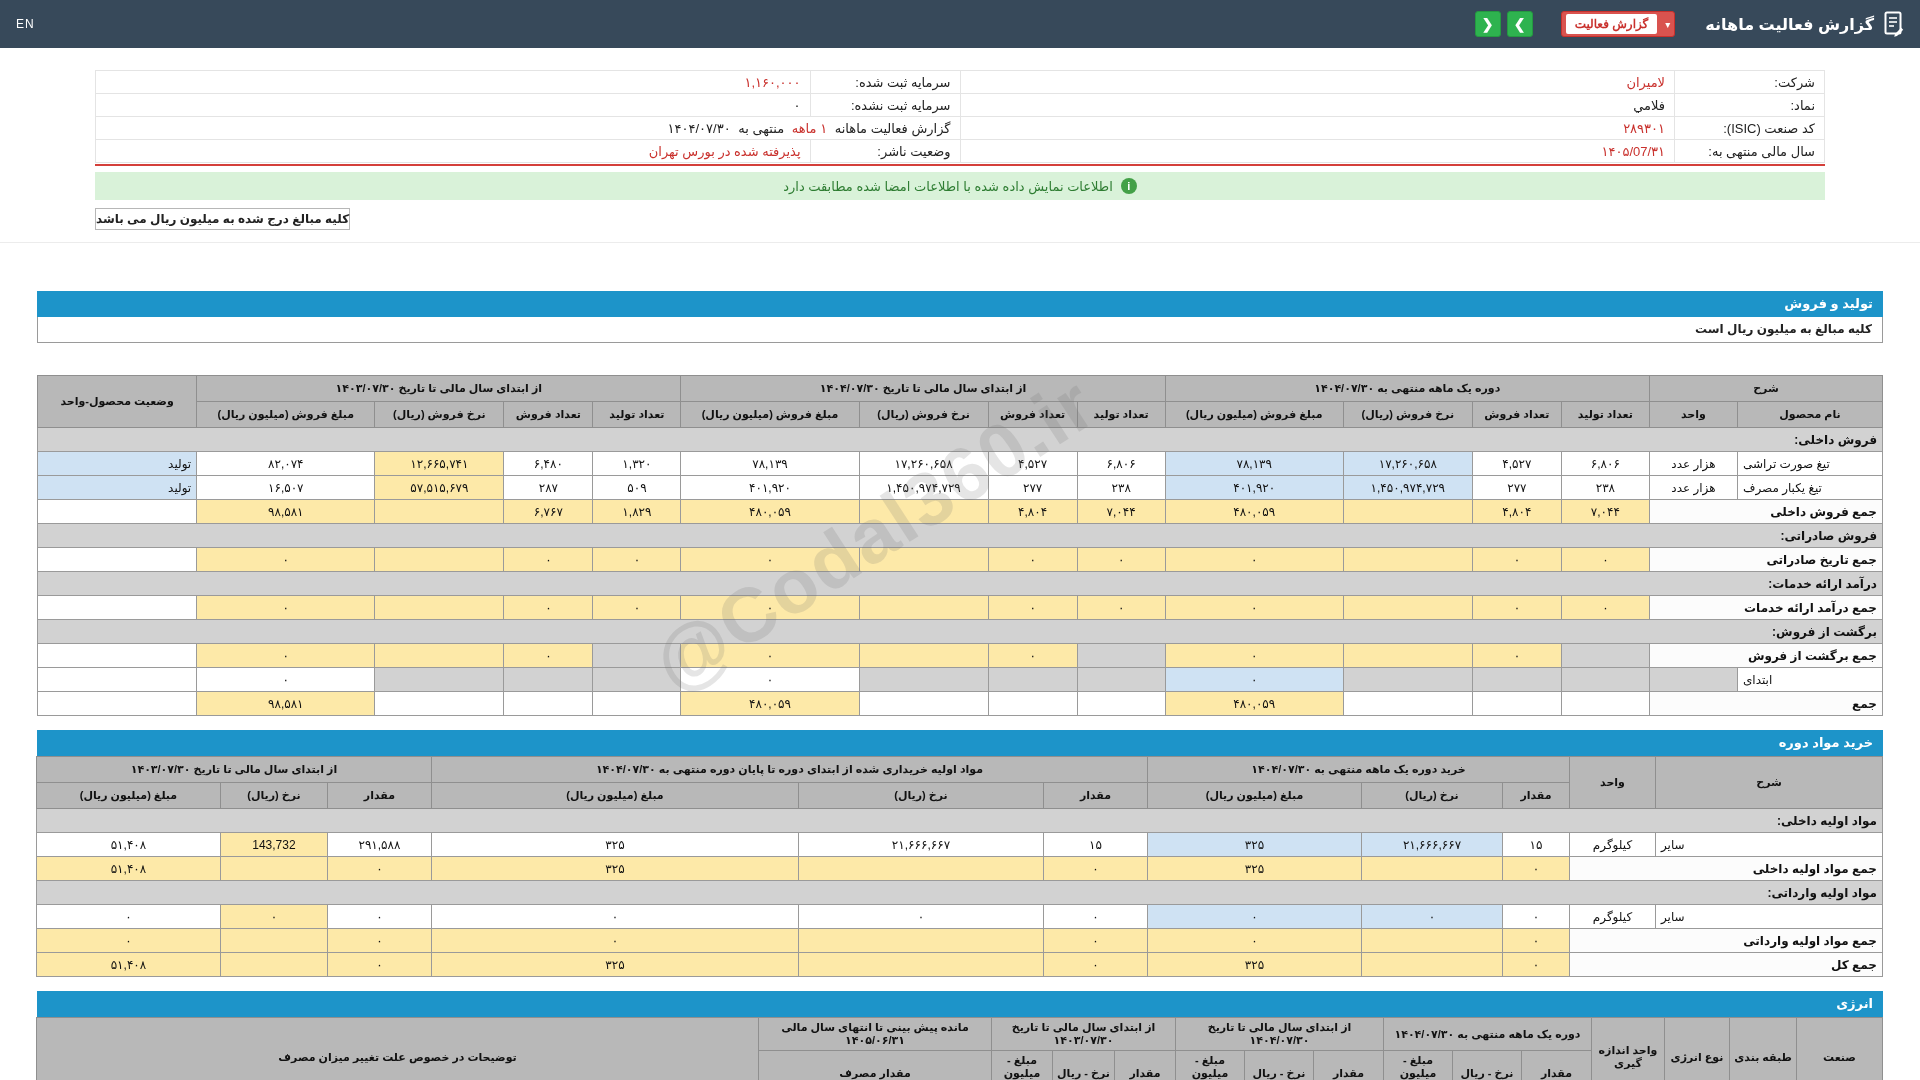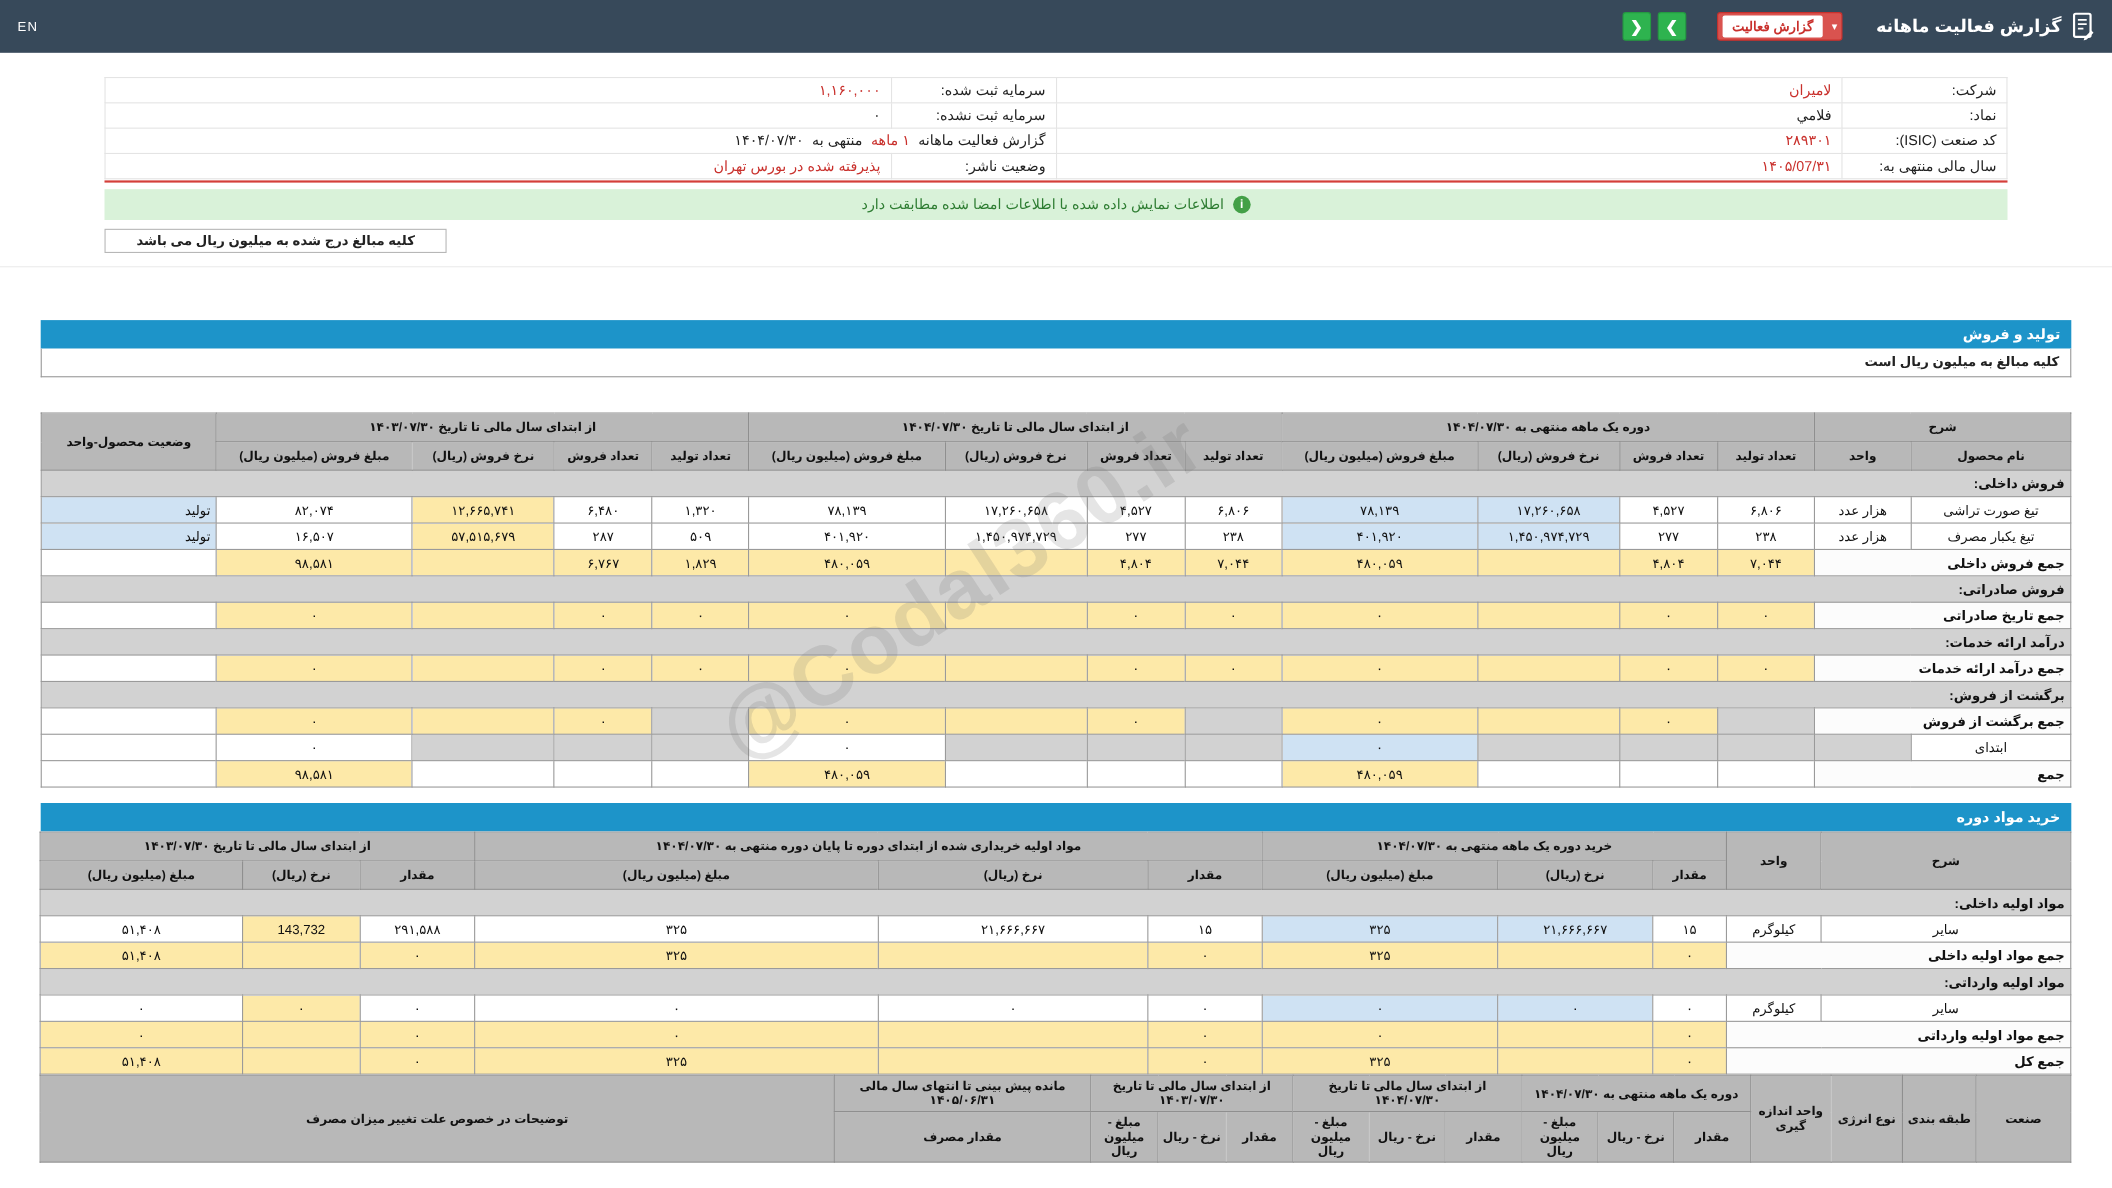--- a/index.html
+++ b/index.html
@@ -28,42 +28,42 @@
   table.info td.val{width:715px}
   .red{color:#c9302c}
   .period span{margin-left:4px}
 
   .banner{width:1730px;margin:6px auto 0;height:28px;background:#d9f2d9;color:#2e7d32;
     display:flex;align-items:center;justify-content:center;gap:8px;font-size:13px}
   .info-i{width:16px;height:16px;border-radius:50%;background:#43a047;color:#fff;font-size:11px;
     font-weight:bold;display:inline-flex;align-items:center;justify-content:center;font-style:normal}
   .note-wrap{width:1730px;margin:8px auto 0}
   .note{width:fit-content;margin-right:auto;margin-left:0;border:1px solid #b7b7b7;background:#fff;
-    font-size:12px;font-weight:bold;padding:3px 28px;white-space:nowrap}
+    font-size:12px;font-weight:bold;padding:3px 0;white-space:nowrap}
   .divider{border-top:1px solid #ececec;margin-top:12px}
 
   
   .content{margin:48px 37px 0}
   .section-bar{height:26px;line-height:26px;background:#1d94c9;color:#fff;font-weight:bold;
     font-size:13px;padding:0 10px}
   .section-bar.mt{margin-top:14px}
   .unit-note{height:26px;line-height:24px;border:1px solid #9a9a9a;border-top:none;background:#fff;
     font-size:12px;font-weight:bold;padding:0 10px}
   [data-table="sales"]{margin-top:32px}
 
   table.rpt{border-collapse:collapse;table-layout:fixed;width:1846px;font-size:12px;background:#fff}
   .rpt th{background:#b8b8b8;border:1px solid #8f8f8f;font-size:11px;font-weight:bold;color:#111;
     padding:3px 4px;height:26px;text-align:center;overflow:hidden}
   .rpt td{border:1px solid #9a9a9a;height:24px;padding:2px 5px;text-align:center;background:#fff;
     color:#111;overflow:hidden;white-space:nowrap}
   .rpt td.sec{background:#d2d2d2;text-align:right;font-weight:bold}
   .rpt td.y{background:#fde9a8}
   .rpt td.b{background:#cfe2f3}
   .rpt td.g{background:#d2d2d2}
-  .rpt td.name{text-align:center}
+  .rpt td.name{text-align:left}
   .rpt td.tl{text-align:right;font-weight:bold;background:#fcfcfc}
   .rpt td.right{text-align:right}
   .rpt td.b.right{text-align:right}
 
   
   .watermark{position:absolute;top:490px;left:620px;transform:rotate(-33deg);font-size:76px;
     font-weight:bold;color:rgba(110,110,110,0.18);direction:ltr;letter-spacing:2px;z-index:10;
     pointer-events:none;white-space:nowrap}
 </style>
 </head>
@@ -440,20 +440,21 @@
               <td class="y"></td>
               <td class="y">۳۲۵</td>
               <td class="y">۰</td>
               <td class="y"></td>
               <td class="y">۵۱,۴۰۸</td>
             </tr>
           </tbody>
         </table>
       </div>
 
+    <div class="section-bar mt">انرژی</div>
     <div data-table="energy">
         <table class="rpt">
           <colgroup>
             <col style="width: 86px;">
             <col style="width: 67px;">
             <col style="width: 65px;">
             <col style="width: 73px;">
             <col style="width: 70px;">
             <col style="width: 69px;">
             <col style="width: 69px;">

